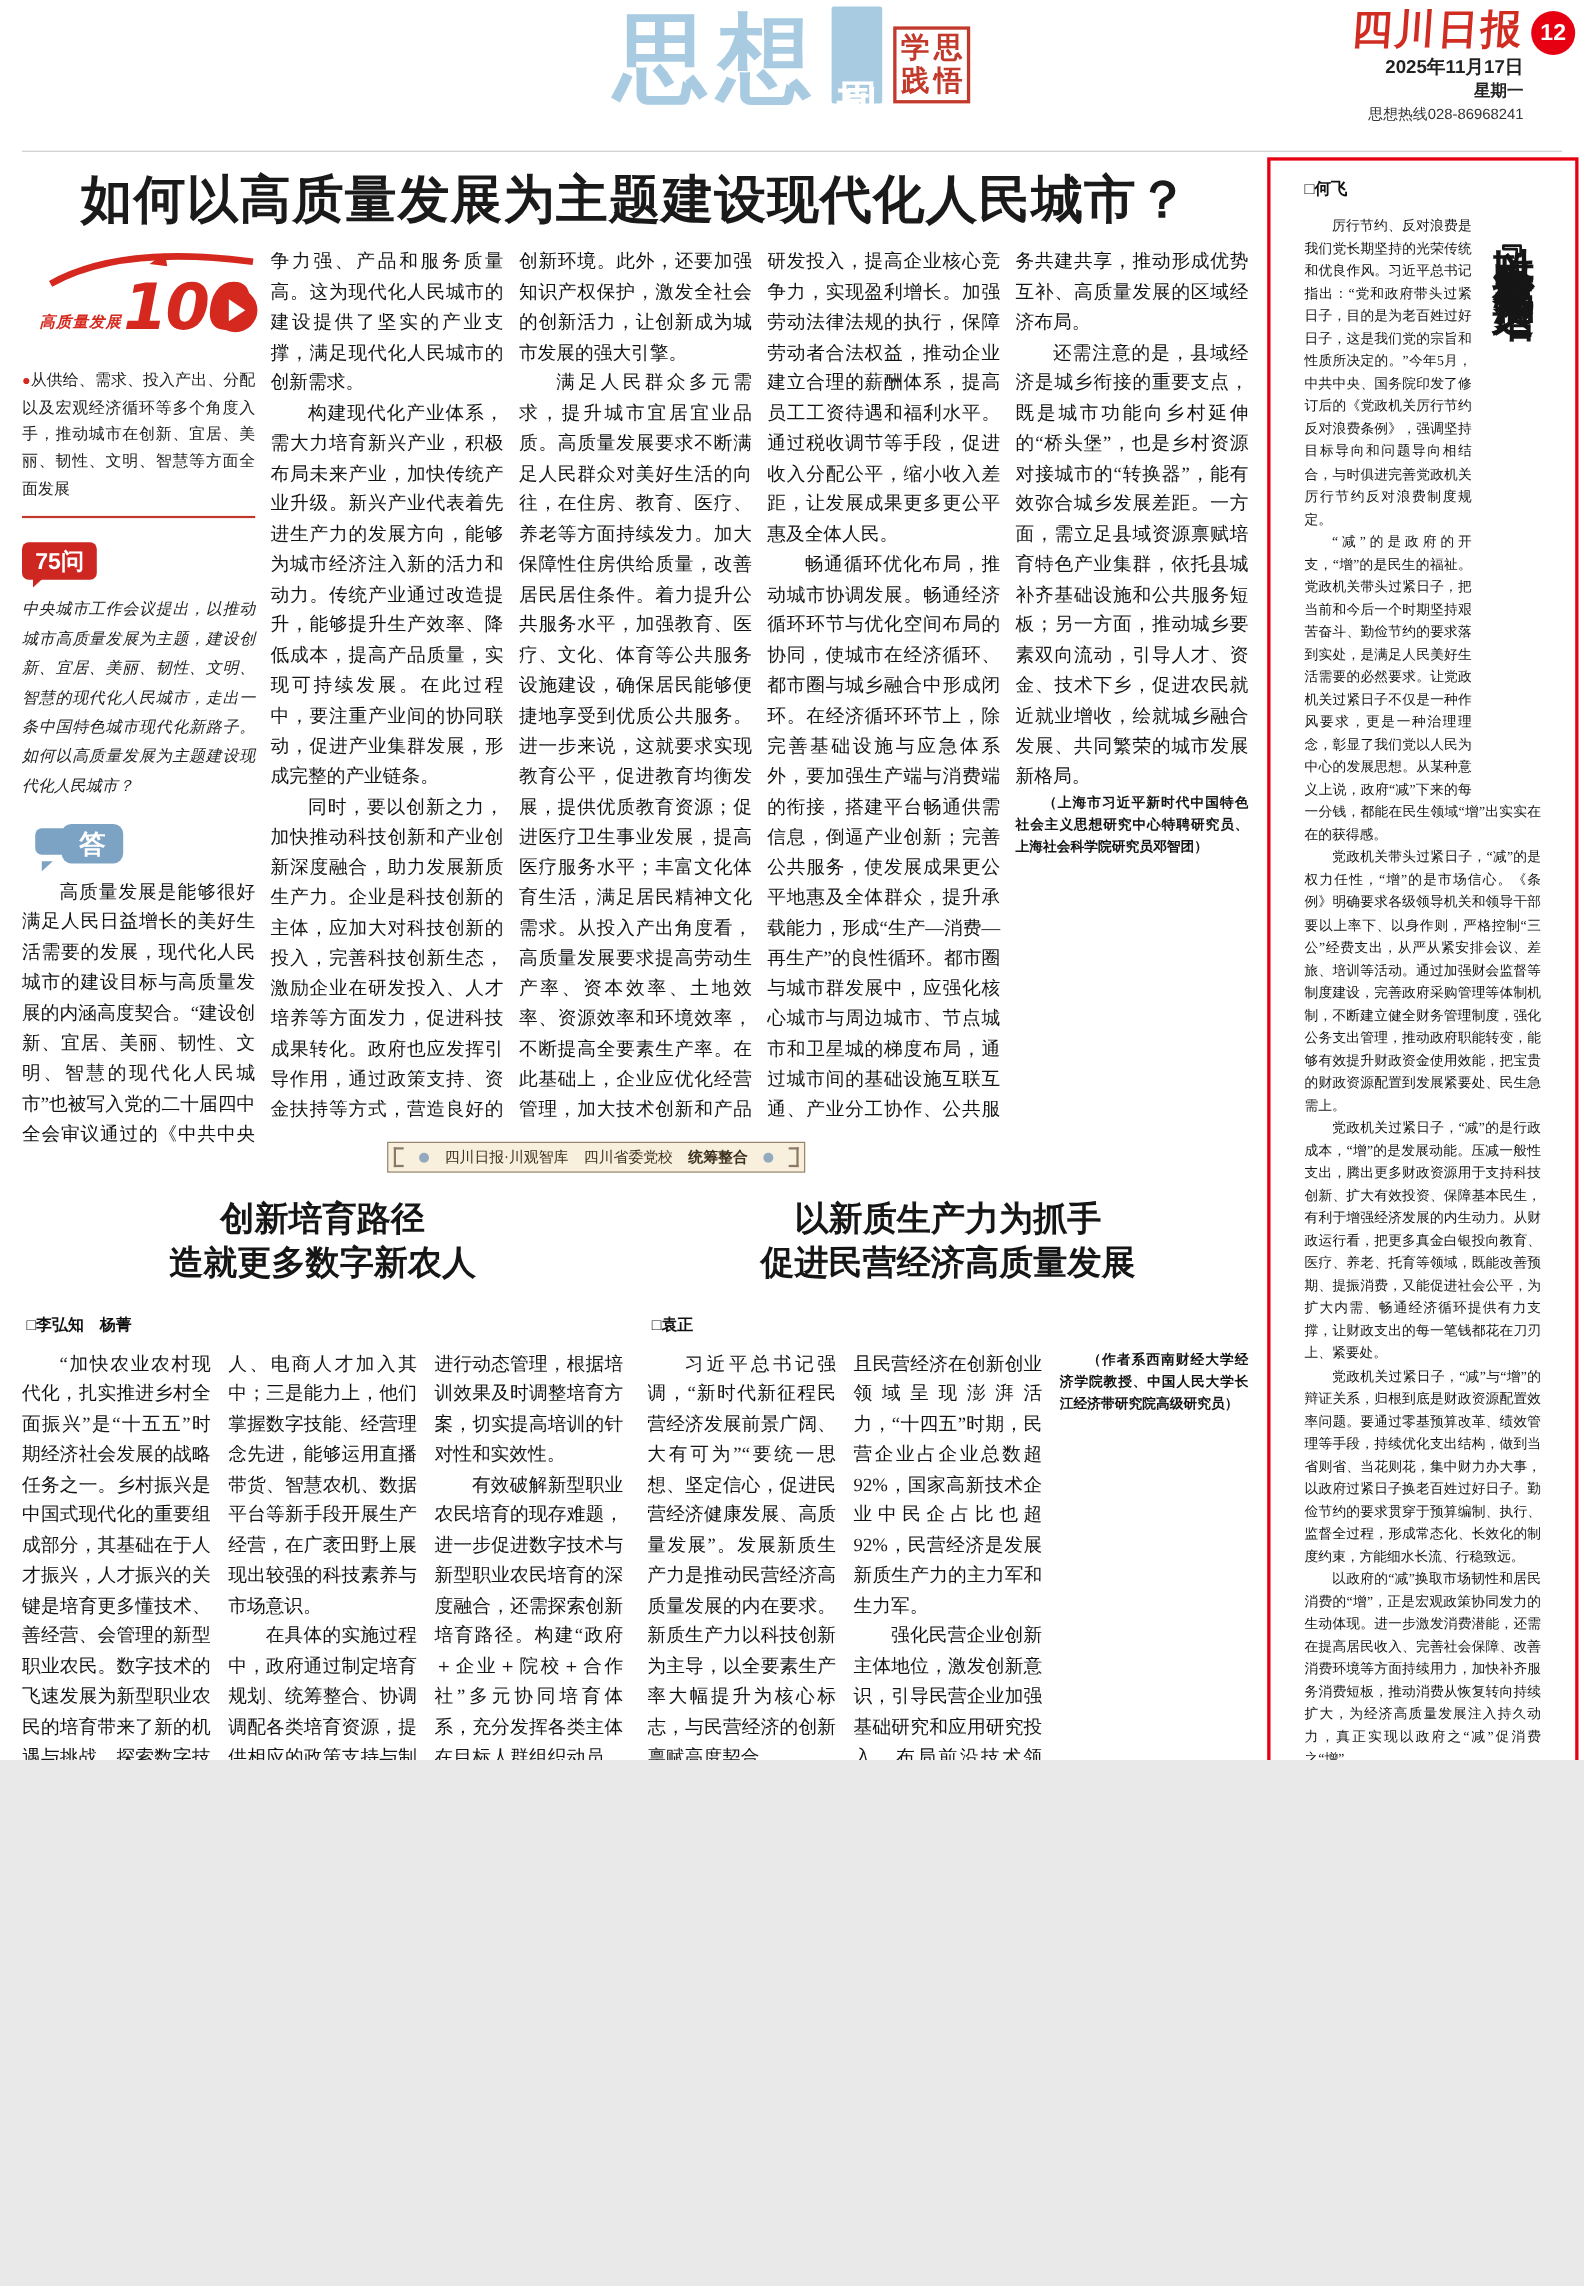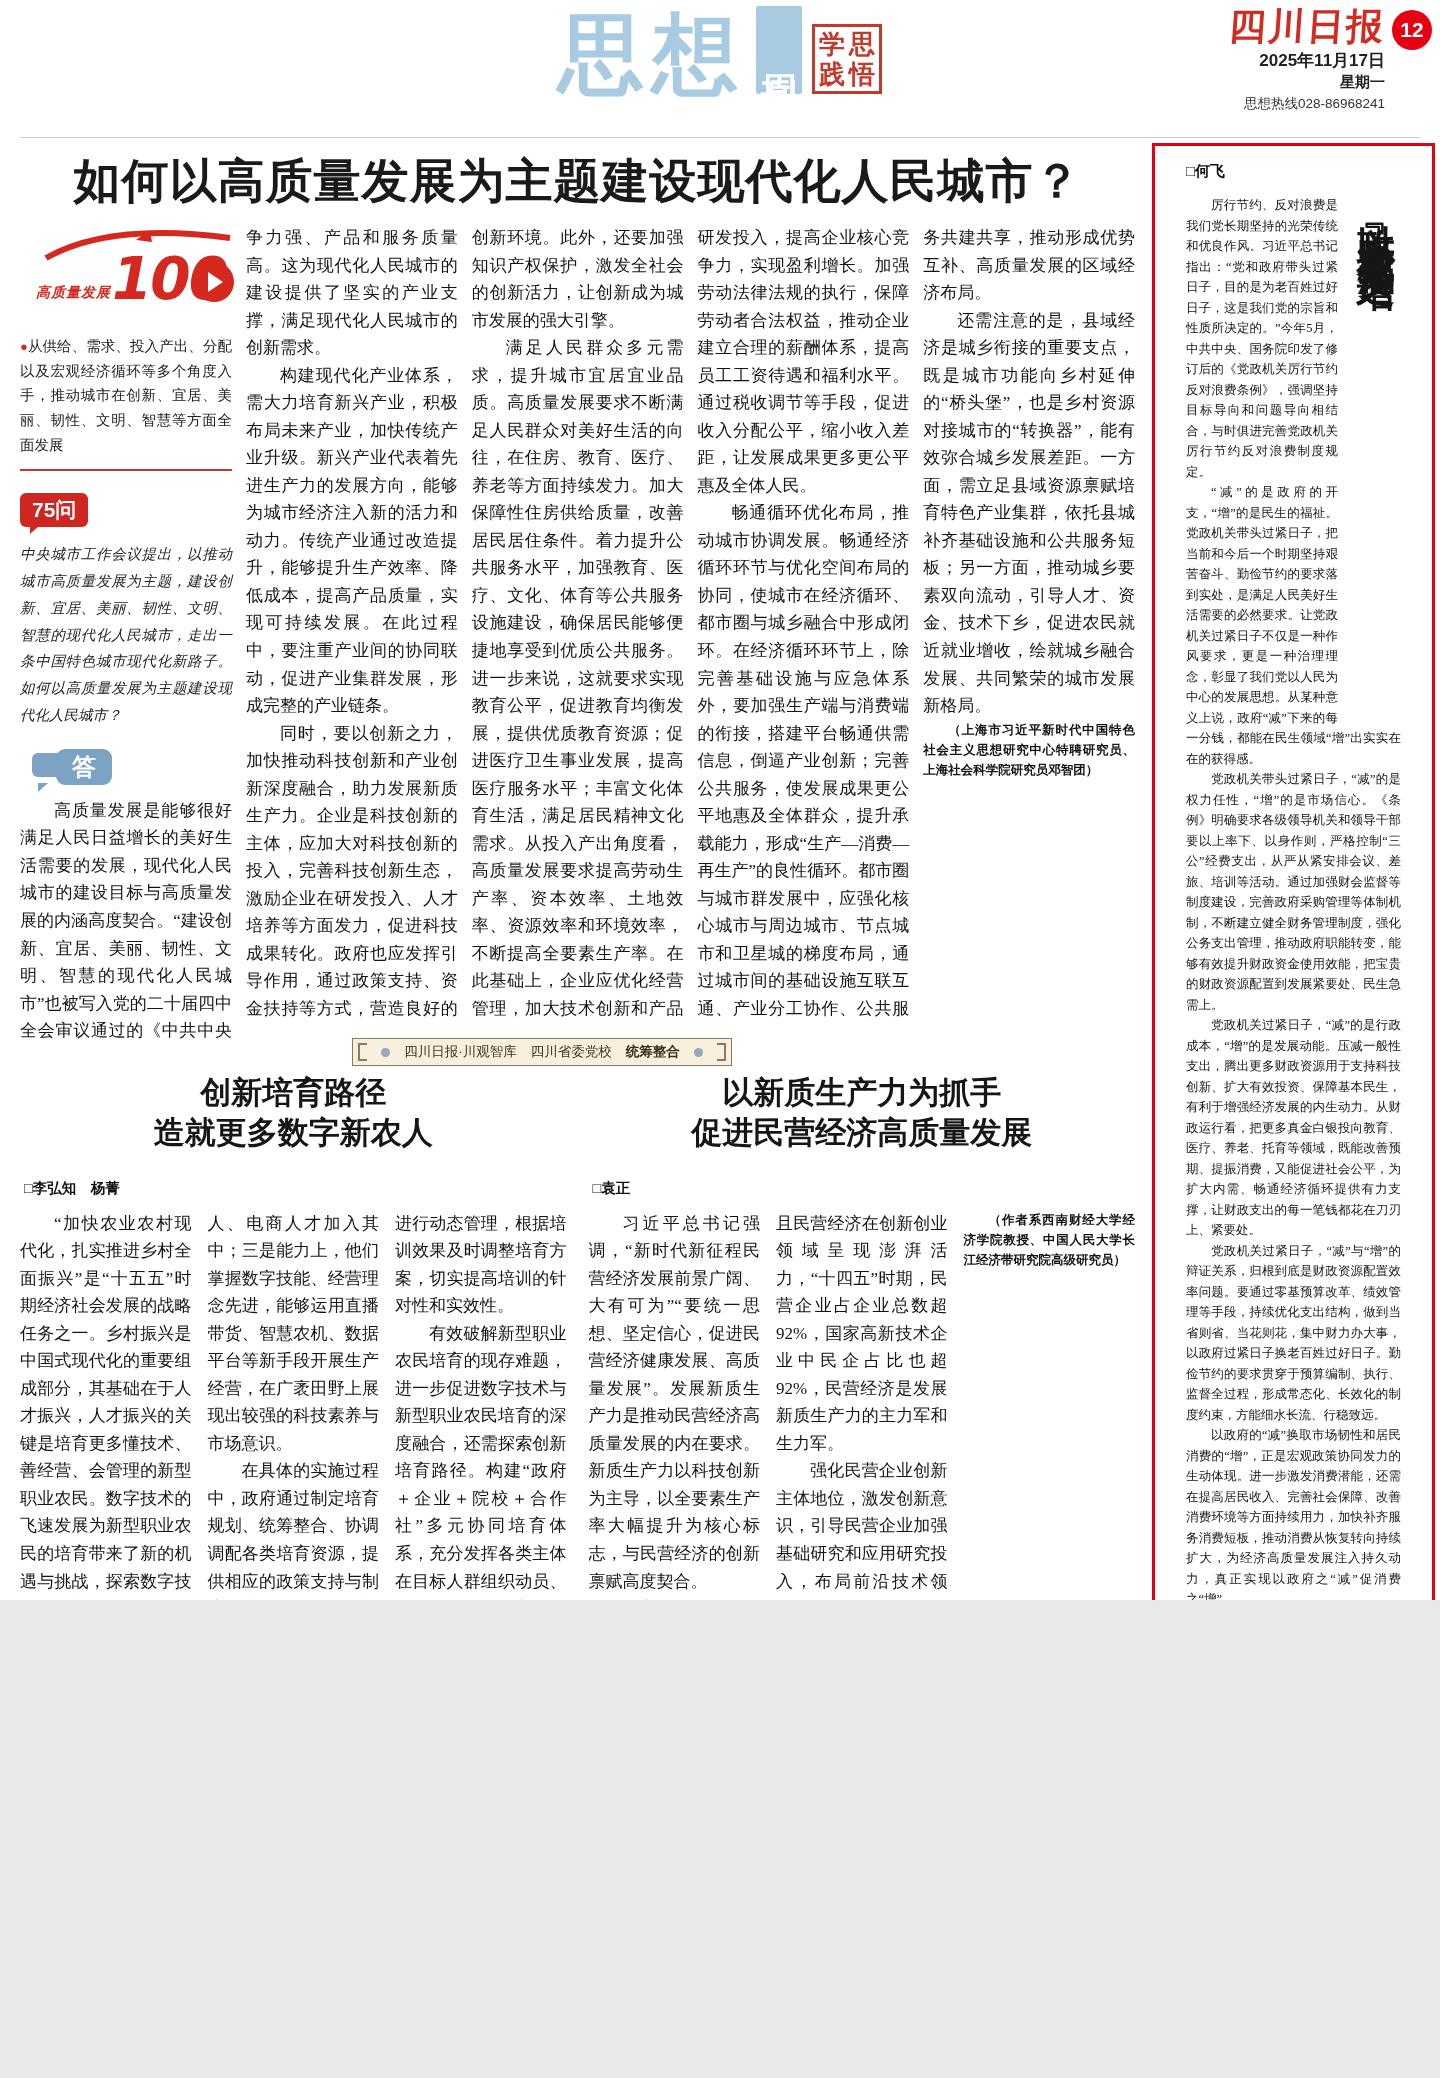--- a/index.html
+++ b/index.html
@@ -69,21 +69,21 @@
           border:1px solid #8a7a63;display:flex;align-items:center;justify-content:center;gap:14px;
           font-size:13.5px;color:#3d2f1e;}
   .banner::before,.banner::after{content:"";width:7px;height:14px;border:2px solid #8a7a63;}
   .banner::before{border-right:none;margin-left:-6px;}
   .banner::after{border-left:none;margin-right:-6px;}
   .banner .bdot{width:9px;height:9px;border-radius:50%;background:#93a9bd;}
   .banner .b-bold{font-family:"Liberation Sans",sans-serif;font-weight:700;}
   
   .lower{position:absolute;top:1072px;left:20px;width:1115px;height:970px;display:flex;gap:22px;}
   .low-art{flex:1;}
-  .low-head{margin:0;text-align:center;font-family:"DejaVu Sans","Liberation Sans",sans-serif;
+  .low-head{margin:16px;text-align:center;font-family:"DejaVu Sans","Liberation Sans",sans-serif;
             font-weight:700;font-size:31px;line-height:1.3;color:#161616;}
   .byline{font-family:"Liberation Sans",sans-serif;font-weight:700;font-size:14.5px;color:#111;
           margin:26px 0 12px 4px;}
   .low-cols{height:800px;column-count:3;column-gap:16px;column-fill:auto;overflow:hidden;}
   
   .red-box{position:absolute;top:143px;left:1152px;width:283px;height:1897px;border:3px solid #e60012;
            box-sizing:border-box;padding:16px 31px;overflow:hidden;}
   .op-byline{font-family:"Liberation Sans",sans-serif;font-weight:700;font-size:15px;margin:0 0 14px 0;}
   .v-title{float:right;writing-mode:vertical-rl;height:505px;margin:0 0 12px 12px;
            font-family:"DejaVu Sans","Liberation Sans",sans-serif;font-weight:700;font-size:38px;

